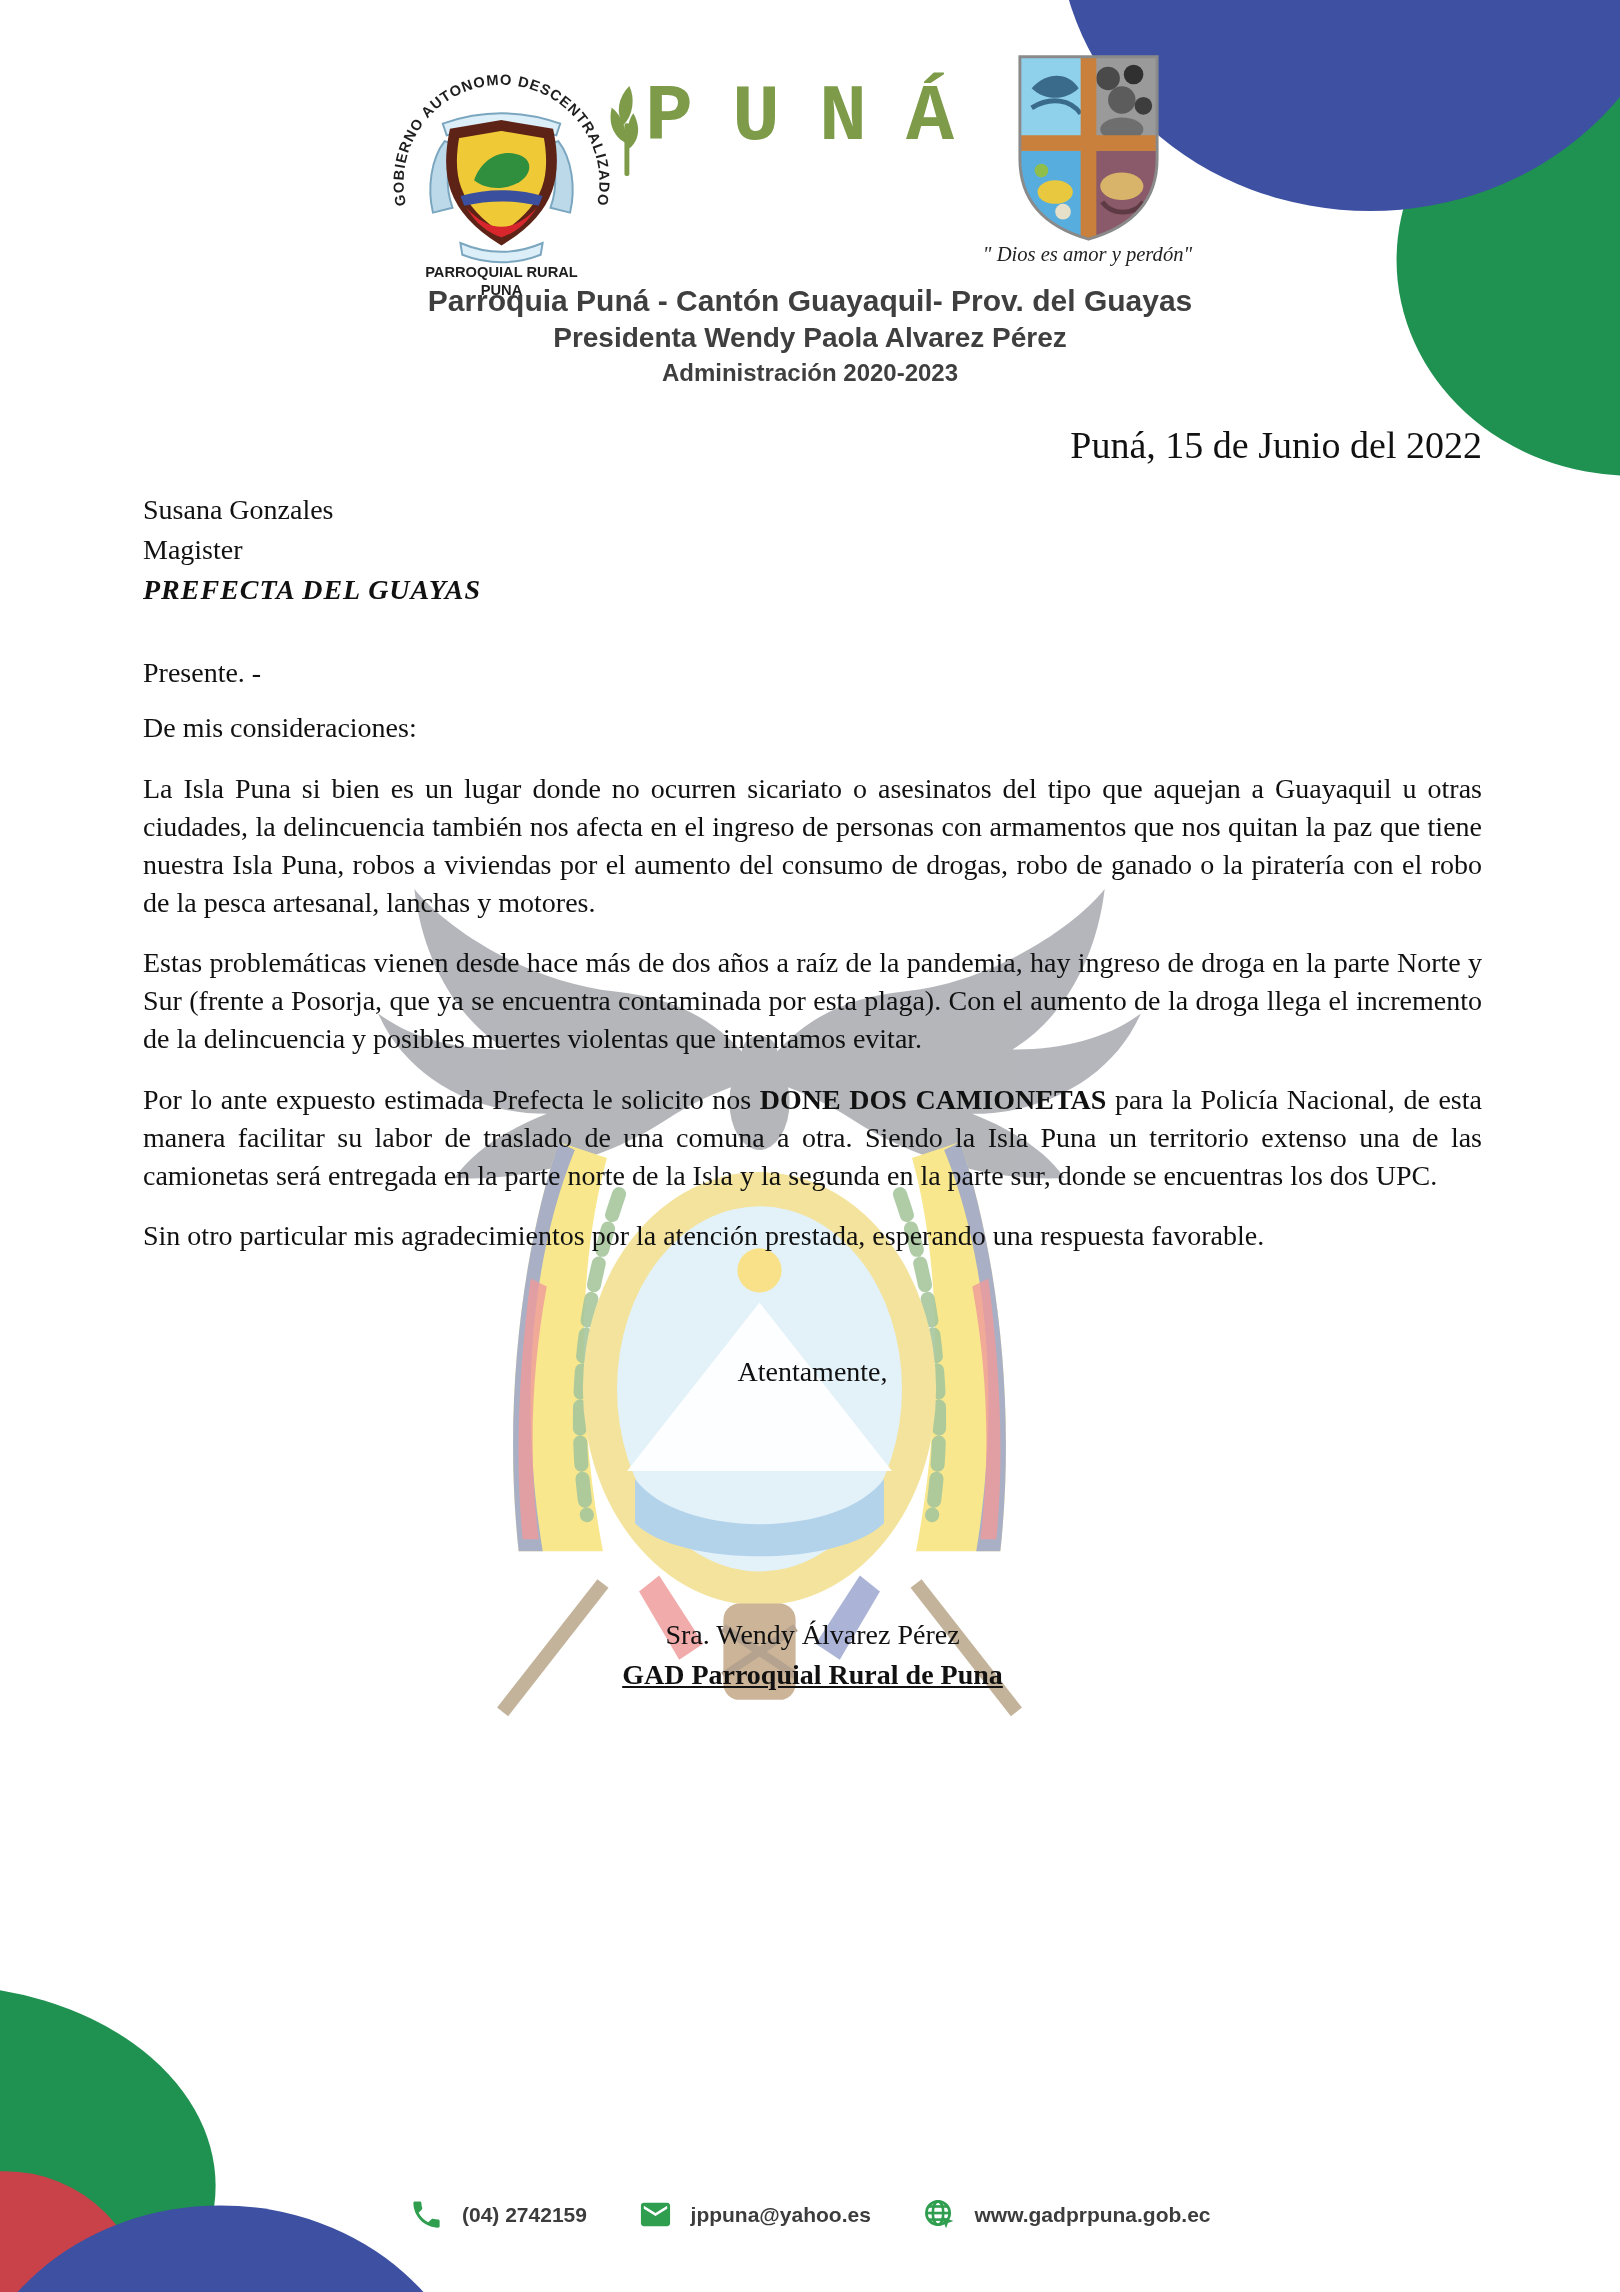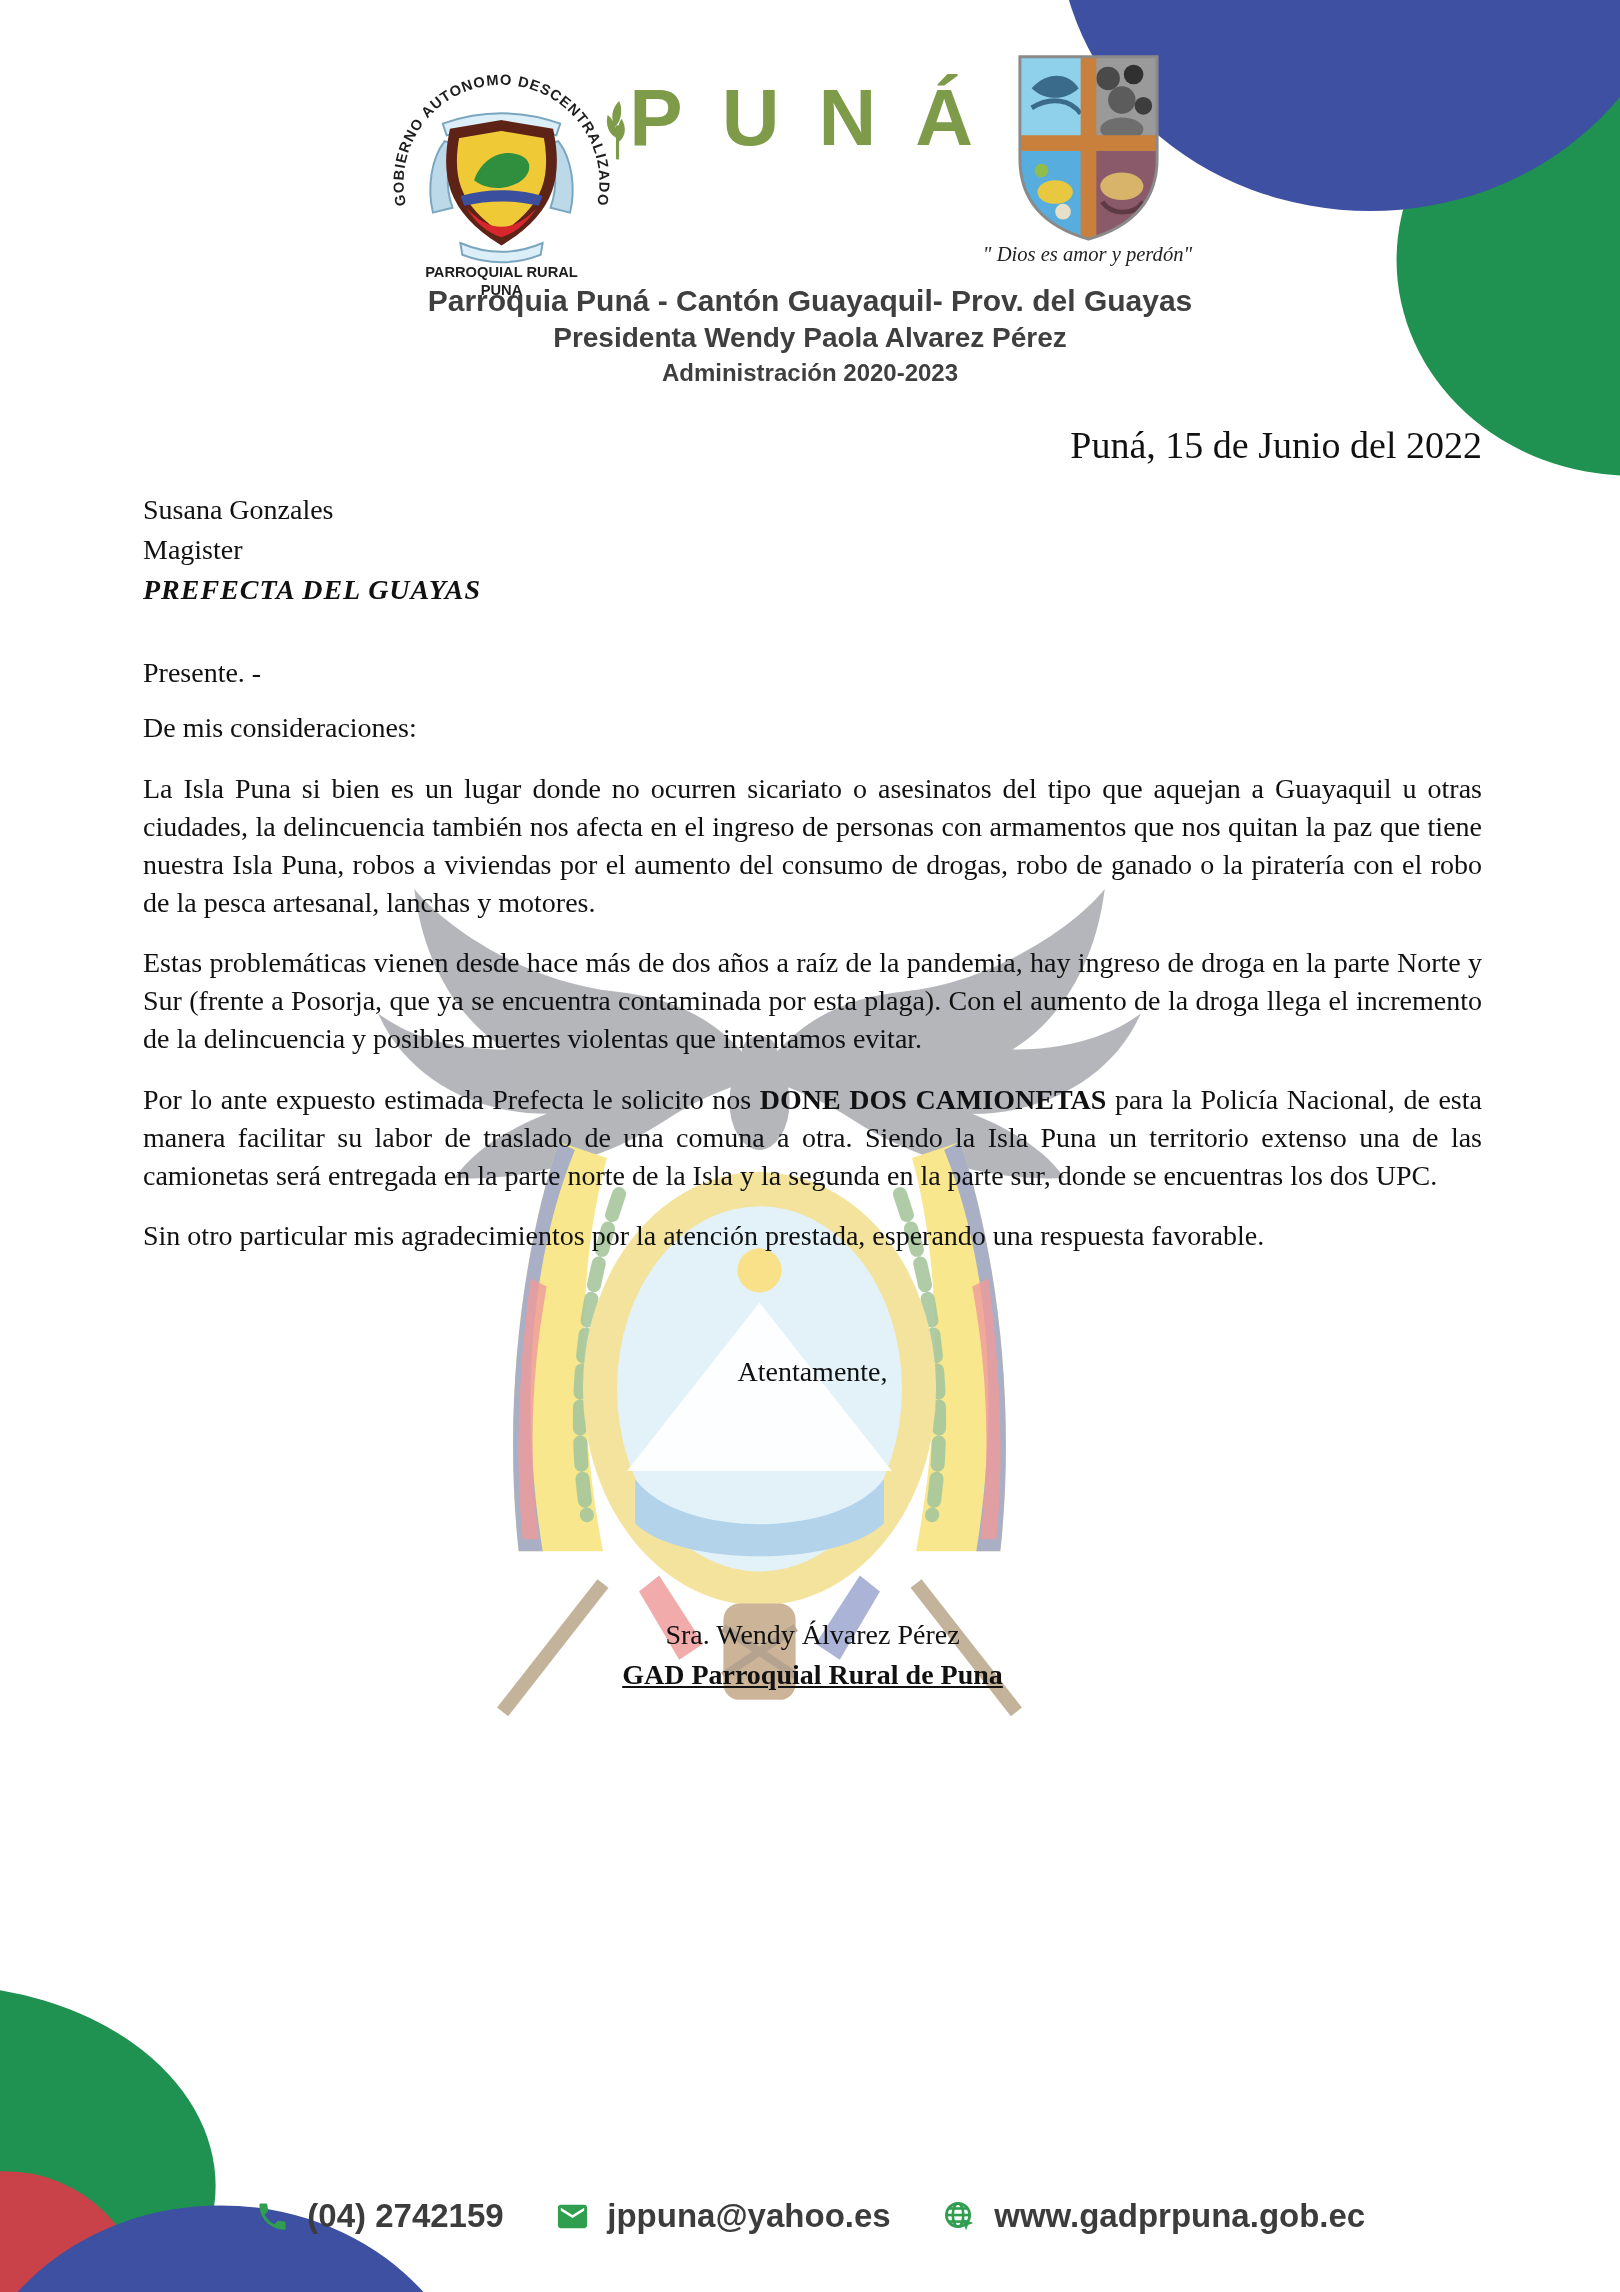--- a/index.html
+++ b/index.html
@@ -8,21 +8,21 @@
   .abs{position:absolute;}
   svg{display:block;}
 
   
   .corners{position:absolute;left:0;top:0;width:1620px;height:2293px;z-index:0;}
   .watermark{position:absolute;left:348px;top:877px;width:823px;height:863px;z-index:0;opacity:.5;}
 
   .content{position:absolute;left:0;top:0;width:1620px;height:2293px;z-index:1;}
 
   
-  .brand-title{font-family:Liberation Sans, sans-serif;font-weight:bold;font-size:80px;
+  .brand-title{font-family:Liberation Mono, monospace;font-weight:bold;font-size:80px;
                color:#7d9b49;letter-spacing:39px;line-height:1;}
   .brand-sub{font-family:"Liberation Sans",sans-serif;font-weight:bold;font-size:46px;
              color:#2d2d2d;letter-spacing:2px;line-height:1;margin-top:13.7px;}
   .subline{position:absolute;width:100%;text-align:center;font-family:Liberation Sans, sans-serif;
            font-weight:bold;color:#3f3f3f;}
   .sub1{top:284px;font-size:30px;}
   .sub2{top:322px;font-size:28px;}
   .sub3{top:359px;font-size:24px;}
   .motto{position:absolute;left:965px;top:243px;width:245px;text-align:center;
          font-style:italic;font-size:20.6px;color:#222;font-family:"Liberation Serif",serif;}
@@ -36,21 +36,21 @@
   .consid{margin-top:17px;}
   .para{margin-top:22.5px;text-align:justify;}
   .para.first{margin-top:26.5px;}
   .closing{margin-top:98px;text-align:center;}
   .sig{margin-top:224px;text-align:center;line-height:40px;}
   .sig-org{font-weight:bold;text-decoration:underline;}
 
   
   .footer{position:absolute;left:0;top:2197px;width:1620px;display:flex;justify-content:center;
           align-items:center;gap:51px;font-family:"Liberation Sans",sans-serif;
-          font-weight:bold;font-size:33px;color:#3c3c3c;}
+          font-weight:bold;font-size:21px;color:#3c3c3c;}
   .f-item{display:flex;align-items:center;gap:17.6px;}
   .f-icon{width:35px;height:35px;}
 </style>
 </head>
 <body>
 
 <div class="page">
 
   <svg class="corners" viewBox="0 0 1653 2339" aria-hidden="true">
 

